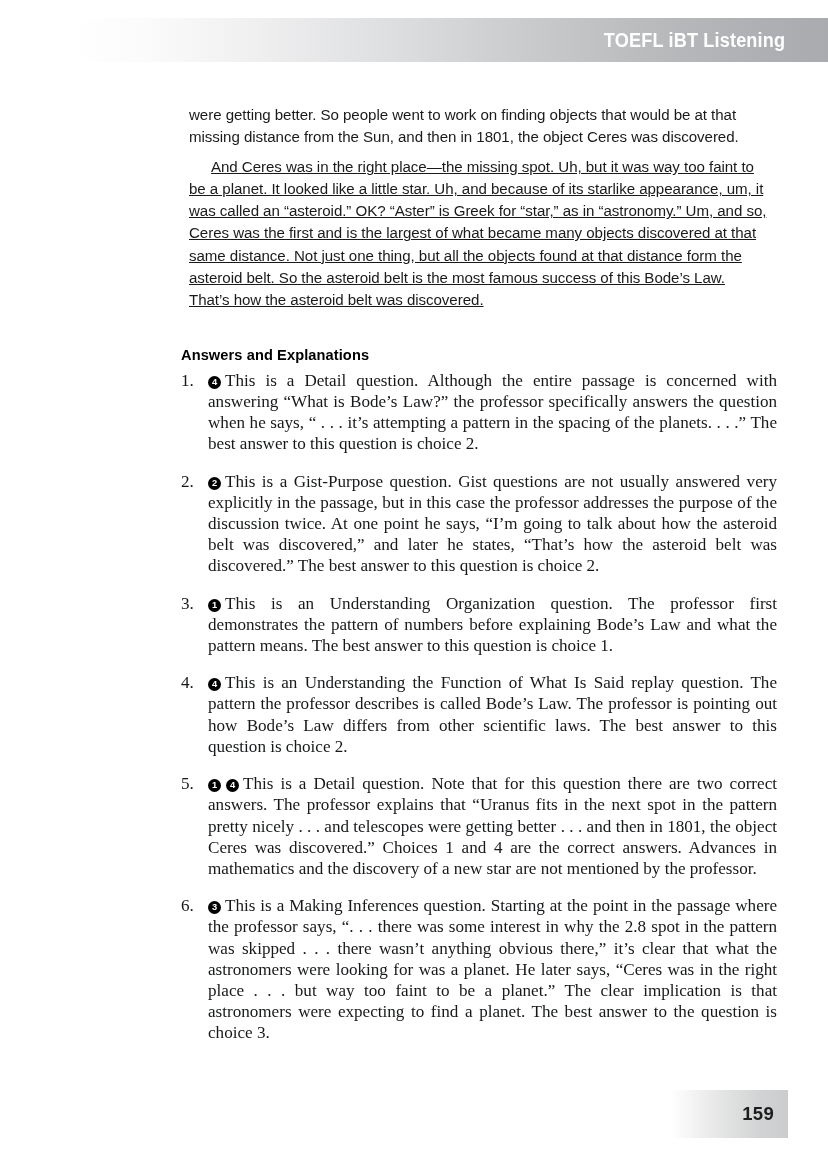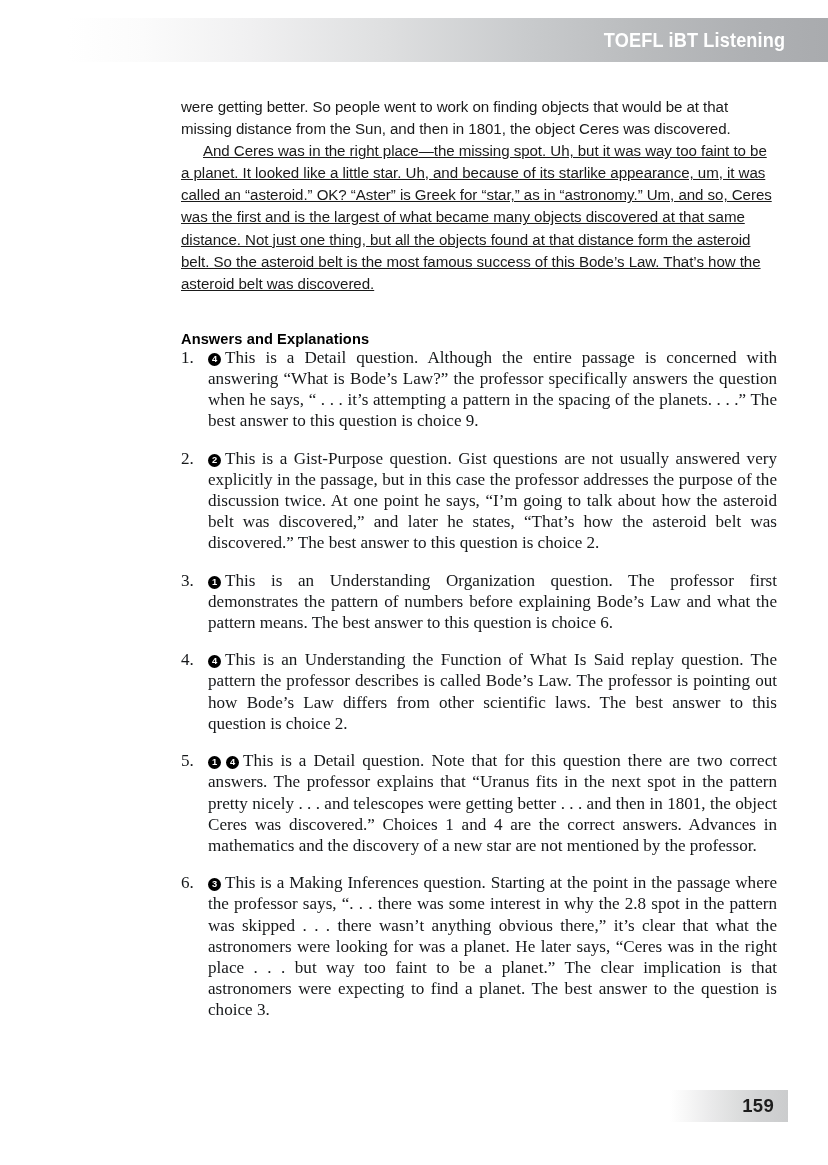--- a/index.html
+++ b/index.html
@@ -58,34 +58,35 @@
 
   
   .passage {
     font-family: "Liberation Sans Narrow", "Liberation Sans", sans-serif;
     font-size: 15.1px;
     line-height: 22.1px;
     color: #1a1a1a;
     letter-spacing: -0.05px;
   }
   .passage p {
-    margin: 0;
+    margin: 8px;
   }
   .passage p.indented {
     text-indent: 22px;
     text-decoration: underline;
   }
 
   
   .section-heading {
     font-family: "Liberation Sans Narrow", "Liberation Sans", sans-serif;
     font-weight: bold;
     font-size: 14.6px;
     color: #000000;
     margin-top: 36px;
+    margin-bottom: 7px;
     letter-spacing: 0.1px;
   }
 
   
   .answers {
     font-family: "Liberation Serif", "DejaVu Serif", serif;
     font-size: 17.1px;
     line-height: 21.2px;
     color: #16181a;
   }
@@ -133,21 +134,21 @@
   .badge-gap {
     margin-right: 4px;
   }
 
   
   .page-footer {
     position: absolute;
     left: 670px;
     top: 1090px;
     width: 118px;
-    height: 32px;
+    height: 48px;
     background: linear-gradient(to right,
         #ffffff 0%,
         #f7f7f7 14%,
         #eaeaeb 34%,
         #dddede 56%,
         #d2d3d4 76%,
         #cbcccd 100%);
     display: flex;
     align-items: center;
     justify-content: flex-end;
@@ -173,29 +174,29 @@
   <div class="passage">
       <p>were getting better. So people went to work on finding objects that would be at that missing distance from the Sun, and then in 1801, the object Ceres was discovered.</p>
       <p class="indented">And Ceres was in the right place—the missing spot. Uh, but it was way too faint to be a planet. It looked like a little star. Uh, and because of its starlike appearance, um, it was called an “asteroid.” OK? “Aster” is Greek for “star,” as in “astronomy.” Um, and so, Ceres was the first and is the largest of what became many objects discovered at that same distance. Not just one thing, but all the objects found at that distance form the asteroid belt. So the asteroid belt is the most famous success of this Bode’s Law. That’s how the asteroid belt was discovered.</p>
     </div>
 
   <div class="section-heading">Answers and Explanations</div>
 
   <div class="answers">
       <div class="answer-item">
         <span class="answer-number">1.</span>
-        <span class="answer-body"><span class="choice-badge badge-gap">4</span><span>This is a Detail question. Although the entire passage is concerned with answering “What is Bode’s Law?” the professor specifically answers the question when he says, “ . . . it’s attempting a pattern in the spacing of the planets. . . .” The best answer to this question is choice 9.</span></span>
+        <span class="answer-body"><span class="choice-badge badge-gap">4</span><span>This is a Detail question. Although the entire passage is concerned with answering “What is Bode’s Law?” the professor specifically answers the question when he says, “ . . . it’s attempting a pattern in the spacing of the planets. . . .” The best answer to this question is choice 2.</span></span>
       </div>
       <div class="answer-item">
         <span class="answer-number">2.</span>
         <span class="answer-body"><span class="choice-badge badge-gap">2</span><span>This is a Gist-Purpose question. Gist questions are not usually answered very explicitly in the passage, but in this case the professor addresses the purpose of the discussion twice. At one point he says, “I’m going to talk about how the asteroid belt was discovered,” and later he states, “That’s how the asteroid belt was discovered.” The best answer to this question is choice 2.</span></span>
       </div>
       <div class="answer-item">
         <span class="answer-number">3.</span>
-        <span class="answer-body"><span class="choice-badge badge-gap">1</span><span>This is an Understanding Organization question. The professor first demonstrates the pattern of numbers before explaining Bode’s Law and what the pattern means. The best answer to this question is choice 6.</span></span>
+        <span class="answer-body"><span class="choice-badge badge-gap">1</span><span>This is an Understanding Organization question. The professor first demonstrates the pattern of numbers before explaining Bode’s Law and what the pattern means. The best answer to this question is choice 1.</span></span>
       </div>
       <div class="answer-item">
         <span class="answer-number">4.</span>
         <span class="answer-body"><span class="choice-badge badge-gap">4</span><span>This is an Understanding the Function of What Is Said replay question. The pattern the professor describes is called Bode’s Law. The professor is pointing out how Bode’s Law differs from other scientific laws. The best answer to this question is choice 2.</span></span>
       </div>
       <div class="answer-item">
         <span class="answer-number">5.</span>
         <span class="answer-body"><span class="choice-badge">1</span><span class="choice-badge badge-gap">4</span><span>This is a Detail question. Note that for this question there are two correct answers. The professor explains that “Uranus fits in the next spot in the pattern pretty nicely . . . and telescopes were getting better . . . and then in 1801, the object Ceres was discovered.” Choices 1 and 4 are the correct answers. Advances in mathematics and the discovery of a new star are not mentioned by the professor.</span></span>
       </div>
       <div class="answer-item">

